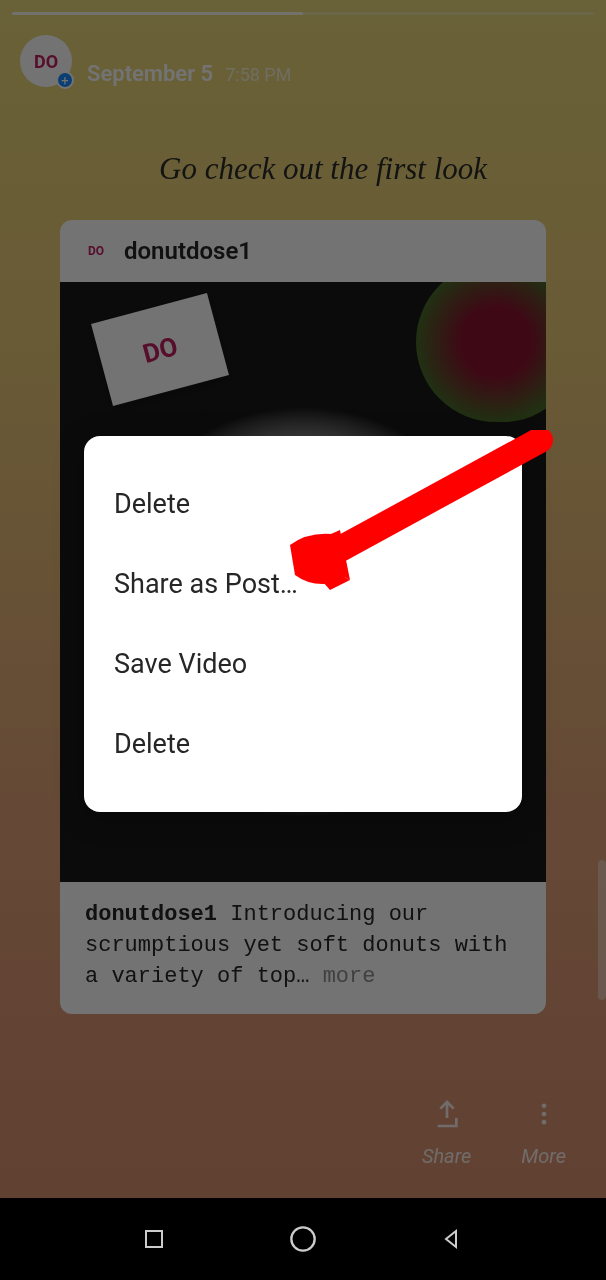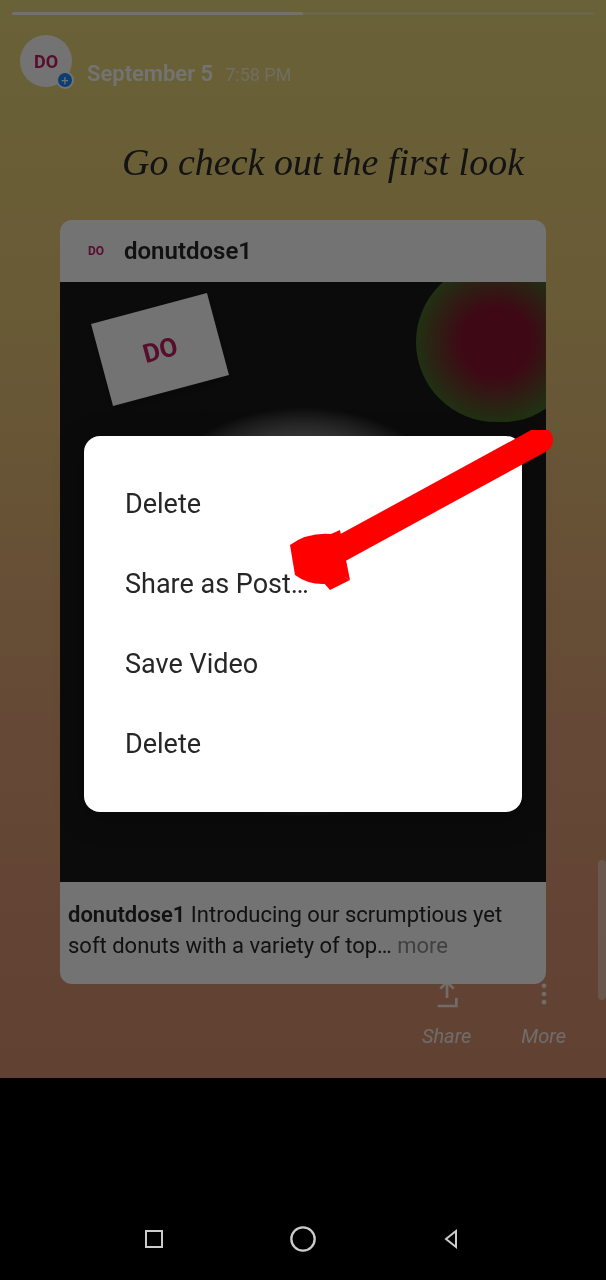--- a/index.html
+++ b/index.html
@@ -10,21 +10,21 @@
     body {
       width: 606px;
       height: 1280px;
       font-family: -apple-system, BlinkMacSystemFont, 'Segoe UI', Roboto, sans-serif;
       background: #000;
       overflow: hidden;
       position: relative;
     }
     .story-container {
       width: 100%;
-      height: 1078px;
+      height: 1198px;
       position: relative;
       background: linear-gradient(180deg, #e8d87a 0%, #e8c878 30%, #e0a078 70%, #d89070 100%);
     }
     .dark-overlay {
       position: absolute;
       inset: 0;
       background: rgba(0,0,0,0.55);
       z-index: 10;
     }
     .progress-bar {
@@ -93,26 +93,26 @@
       font-weight: 600;
       margin-top: 24px;
     }
     .time-text {
       color: rgba(255,255,255,0.7);
       font-size: 18px;
       text-align: center;
     }
     .story-caption {
       position: absolute;
-      top: 140px;
+      top: 151px;
       left: 0;
       right: 0;
       text-align: center;
       font-family: 'Brush Script MT', cursive;
-      font-size: 38px;
+      font-size: 31px;
       color: #2a2a2a;
       font-style: italic;
       z-index: 5;
       margin-left: 40px;
     }
     .post-card {
       position: absolute;
       top: 220px;
       left: 60px;
       right: 60px;
@@ -198,40 +198,41 @@
     .rose {
       position: absolute;
       top: -20px;
       right: -30px;
       width: 160px;
       height: 160px;
       background: radial-gradient(circle, #8b1230 30%, #4a6b2a 70%);
       border-radius: 50% 40% 45% 50%;
     }
     .post-caption {
-      padding: 18px 8px 22px;
+      padding: 18px 25px 22px;
       font-size: 22px;
       color: #262626;
       line-height: 1.4;
+      font-family: Liberation Mono, monospace;
     }
     .caption-username {
       font-weight: 600;
     }
     .caption-more {
       color: #8e8e8e;
     }
     .menu-popup {
       position: absolute;
       top: 436px;
       left: 84px;
       right: 84px;
       background: #fff;
       border-radius: 16px;
       z-index: 20;
-      padding: 28px 11px;
+      padding: 28px 0;
       box-shadow: 0 5px 30px rgba(0,0,0,0.3);
     }
     .menu-item {
       padding: 24px 30px;
       font-size: 27px;
       color: #262626;
       cursor: pointer;
     }
     .arrow {
       position: absolute;

